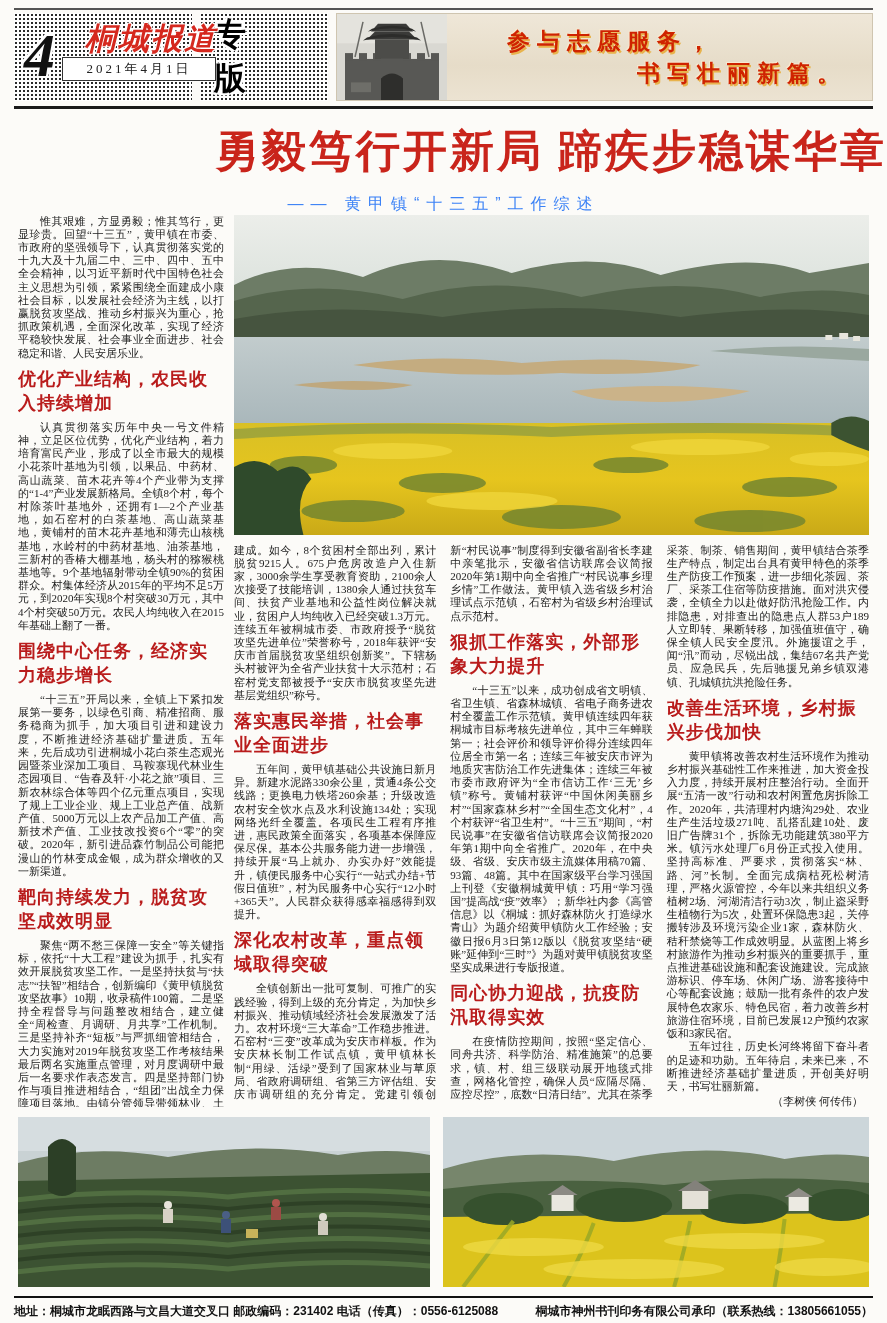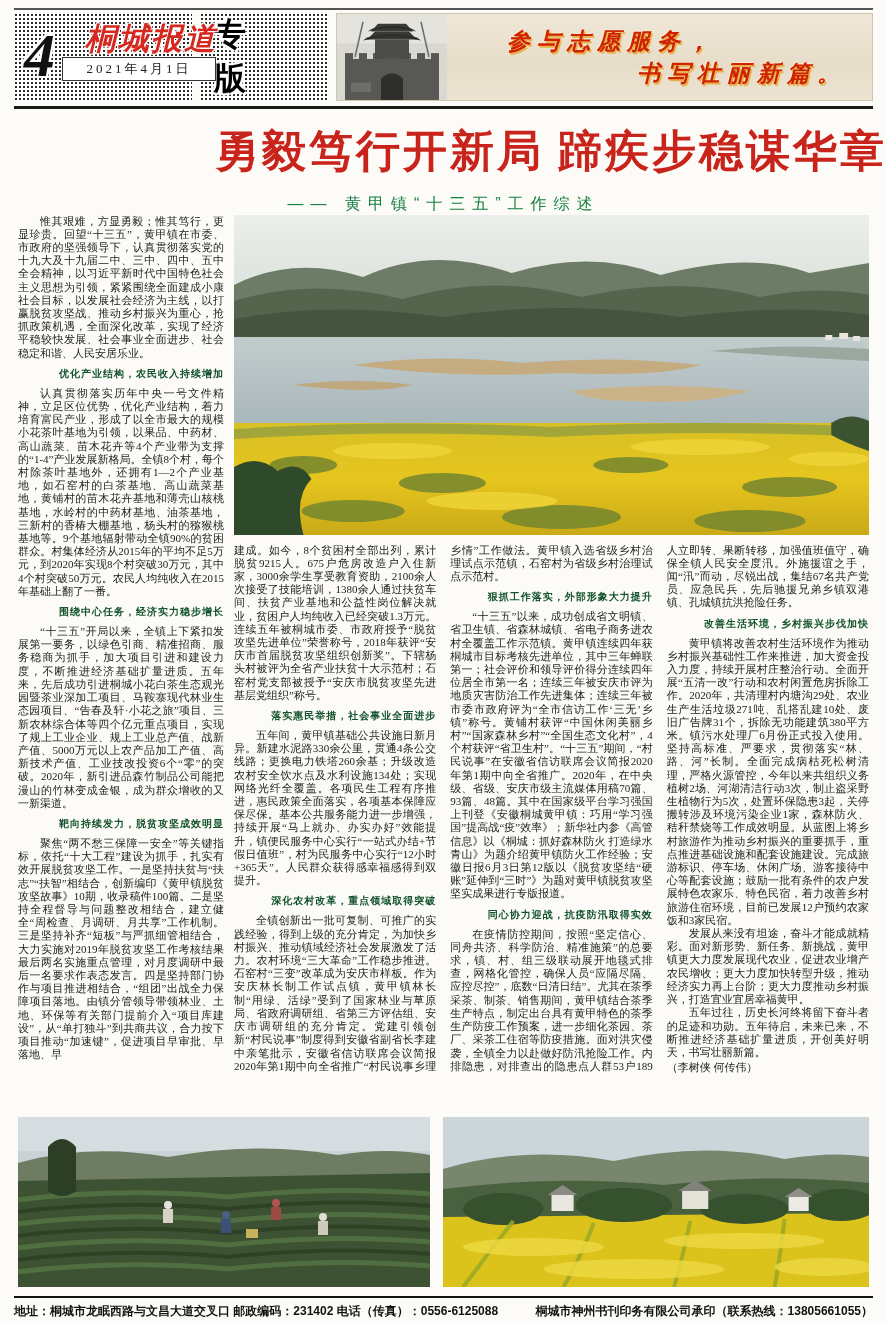--- a/index.html
+++ b/index.html
@@ -21,45 +21,45 @@
   .datebox{position:absolute;left:48px;top:44px;width:152px;background:#fff;border:1px solid #333;
            font-size:13px;letter-spacing:3px;text-align:center;padding:2px 0;color:#222;
            font-family:Liberation Serif, serif;}
   .section-plate{width:128px;flex:none;display:flex;align-items:center;justify-content:center;}
   .section-name{font-size:32px;font-weight:bold;letter-spacing:16px;padding-left:14px;color:#000;
                 font-family:"Liberation Sans",sans-serif;
                 text-shadow:-2px -2px 0 #fff,2px -2px 0 #fff,-2px 2px 0 #fff,2px 2px 0 #fff;}
   .banner{flex:1;position:relative;background:linear-gradient(180deg,#efe7d8,#e6dcc8 60%,#ece3d2);
           border:1px solid #cfc5b0;overflow:hidden;}
   .gate{position:absolute;left:0;top:0;height:100%;width:110px;}
-  .slogan1,.slogan2{position:absolute;font-weight:bold;font-style:italic;white-space:nowrap;
+  .slogan1,.slogan2{position:absolute;font-weight:bold;white-space:nowrap;
           color:#cf2300;font-size:23px;letter-spacing:7px;
           text-shadow:1.5px 1.5px 0 #e8b34c,-1px -1px 0 #f7ead0;}
   .slogan1{left:170px;top:12px;}
   .slogan2{left:300px;top:44px;}
   .header-rule{margin:5px 14px 0;border-top:3px solid #1a1a1a;}
   
   .headline{margin-top:18px;}
   .title{text-align:right;color:#c9241b;font-weight:bold;font-size:44px;letter-spacing:3px;
          margin:0;line-height:1.15;}
-  .subtitle{text-align:center;font-size:16px;letter-spacing:7px;margin-top:16px;color:#15803d;
+  .subtitle{text-align:center;font-size:16px;letter-spacing:7px;margin-top:16px;color:#3b82f6;
             font-family:"Liberation Sans",sans-serif;}
   
   .main{display:flex;gap:10px;margin:0 18px 0;height:892px;}
   .col-first{width:206px;flex:none;overflow:hidden;}
   .main-right{flex:1;display:flex;flex-direction:column;min-width:0;}
   .photo-big{height:320px;flex:none;}
   .photo-big svg,.bphoto svg,.gate svg{display:block;width:100%;height:100%;}
   .rest-cols{margin-top:9px;flex:1;columns:3;column-gap:14px;overflow:hidden;}
   .para{margin:0;font-size:11px;line-height:13.2px;text-align:justify;text-indent:2em;
         color:#1b1b1b;}
   .para.cont{text-indent:0;}
-  .subhead{font-family:"Liberation Sans",sans-serif;font-size:10px;font-weight:bold;
-           text-align:right;margin:7px 0 6px;letter-spacing:1px;break-inside:avoid;color:#14532d;}
-  .byline-row{margin:2px 0 0;font-size:11px;line-height:13.2px;text-align:left;padding-right:6px;}
+  .subhead{font-family:"Liberation Sans",sans-serif;font-size:18px;font-weight:bold;
+           text-align:left;margin:7px 0 6px;letter-spacing:1px;break-inside:avoid;color:#b91c1c;}
+  .byline-row{margin:2px 0 0;font-size:11px;line-height:13.2px;text-align:right;padding-right:6px;}
   
   .bottom-photos{display:flex;gap:13px;margin:10px 18px 0;height:170px;}
   .bphoto{flex:none;overflow:hidden;}
   .bp-left{width:412px;}
   .bp-right{flex:1;}
   .footer{margin:9px 14px 0;border-top:2px solid #111;padding-top:5px;display:flex;
           justify-content:space-between;font-family:"Liberation Sans",sans-serif;
           font-size:12px;font-weight:bold;color:#111;}
 </style>
 </head>
@@ -182,21 +182,20 @@
           <h3 class="subhead">落实惠民举措，社会事业全面进步</h3>
           <p class="para">五年间，黄甲镇基础公共设施日新月异。新建水泥路330余公里，贯通4条公交线路；更换电力铁塔260余基；升级改造农村安全饮水点及水利设施134处；实现网络光纤全覆盖。各项民生工程有序推进，惠民政策全面落实，各项基本保障应保尽保。基本公共服务能力进一步增强，持续开展“马上就办、办实办好”效能提升，镇便民服务中心实行“一站式办结+节假日值班”，村为民服务中心实行“12小时+365天”。人民群众获得感幸福感得到双提升。</p>
           <h3 class="subhead">深化农村改革，重点领域取得突破</h3>
           <p class="para">全镇创新出一批可复制、可推广的实践经验，得到上级的充分肯定，为加快乡村振兴、推动镇域经济社会发展激发了活力。农村环境“三大革命”工作稳步推进。石窑村“三变”改革成为安庆市样板。作为安庆林长制工作试点镇，黄甲镇林长制“用绿、活绿”受到了国家林业与草原局、省政府调研组、省第三方评估组、安庆市调研组的充分肯定。党建引领创新“村民说事”制度得到安徽省副省长李建中亲笔批示，安徽省信访联席会议简报2020年第1期中向全省推广“村民说事乡理乡情”工作做法。黄甲镇入选省级乡村治理试点示范镇，石窑村为省级乡村治理试点示范村。</p>
           <h3 class="subhead">狠抓工作落实，外部形象大力提升</h3>
           <p class="para">“十三五”以来，成功创成省文明镇、省卫生镇、省森林城镇、省电子商务进农村全覆盖工作示范镇。黄甲镇连续四年获桐城市目标考核先进单位，其中三年蝉联第一；社会评价和领导评价得分连续四年位居全市第一名；连续三年被安庆市评为地质灾害防治工作先进集体；连续三年被市委市政府评为“全市信访工作‘三无’乡镇”称号。黄铺村获评“中国休闲美丽乡村”“国家森林乡村”“全国生态文化村”，4个村获评“省卫生村”。“十三五”期间，“村民说事”在安徽省信访联席会议简报2020年第1期中向全省推广。2020年，在中央级、省级、安庆市级主流媒体用稿70篇、93篇、48篇。其中在国家级平台学习强国上刊登《安徽桐城黄甲镇：巧用“学习强国”提高战“疫”效率》；新华社内参《高管信息》以《桐城：抓好森林防火 打造绿水青山》为题介绍黄甲镇防火工作经验；安徽日报6月3日第12版以《脱贫攻坚结“硬账”延伸到“三时”》为题对黄甲镇脱贫攻坚坚实成果进行专版报道。</p>
           <h3 class="subhead">同心协力迎战，抗疫防汛取得实效</h3>
           <p class="para">在疫情防控期间，按照“坚定信心、同舟共济、科学防治、精准施策”的总要求，镇、村、组三级联动展开地毯式排查，网格化管控，确保人员“应隔尽隔、应控尽控”，底数“日清日结”。尤其在茶季采茶、制茶、销售期间，黄甲镇结合茶季生产特点，制定出台具有黄甲特色的茶季生产防疫工作预案，进一步细化茶园、茶厂、采茶工住宿等防疫措施。面对洪灾侵袭，全镇全力以赴做好防汛抢险工作。内排隐患，对排查出的隐患点人群53户189人立即转、果断转移，加强值班值守，确保全镇人民安全度汛。外施援谊之手，闻“汛”而动，尽锐出战，集结67名共产党员、应急民兵，先后驰援兄弟乡镇双港镇、孔城镇抗洪抢险任务。</p>
           <h3 class="subhead">改善生活环境，乡村振兴步伐加快</h3>
           <p class="para">黄甲镇将改善农村生活环境作为推动乡村振兴基础性工作来推进，加大资金投入力度，持续开展村庄整治行动。全面开展“五清一改”行动和农村闲置危房拆除工作。2020年，共清理村内塘沟29处、农业生产生活垃圾271吨、乱搭乱建10处、废旧广告牌31个，拆除无功能建筑380平方米。镇污水处理厂6月份正式投入使用。坚持高标准、严要求，贯彻落实“林、路、河”长制。全面完成病枯死松树清理，严格火源管控，今年以来共组织义务植树2场、河湖清洁行动3次，制止盗采野生植物行为5次，处置环保隐患3起，关停搬转涉及环境污染企业1家，森林防火、秸秆禁烧等工作成效明显。从蓝图上将乡村旅游作为推动乡村振兴的重要抓手，重点推进基础设施和配套设施建设。完成旅游标识、停车场、休闲广场、游客接待中心等配套设施；鼓励一批有条件的农户发展特色农家乐、特色民宿，着力改善乡村旅游住宿环境，目前已发展12户预约农家饭和3家民宿。</p>
-          <p class="para">发展从来没有坦途，奋斗才能成就精彩。面对新形势、新任务、新挑战，黄甲镇更大力度发展现代农业，促进农业增产农民增收；更大力度加快转型升级，推动经济实力再上台阶；更大力度推动乡村振兴，打造宜业宜居幸福黄甲。</p>
           <p class="para">五年过往，历史长河终将留下奋斗者的足迹和功勋。五年待启，未来已来，不断推进经济基础扩量进质，开创美好明天，书写壮丽新篇。</p>
           <p class="byline-row">（李树侠 何传伟）</p>
         </div>
     </div>
   </div>
 
   <div class="bottom-photos">
     <div class="bphoto bp-left">
       <svg viewBox="0 0 412 170" preserveAspectRatio="none">
         <rect width="412" height="170" fill="#c9d2d4"></rect>

